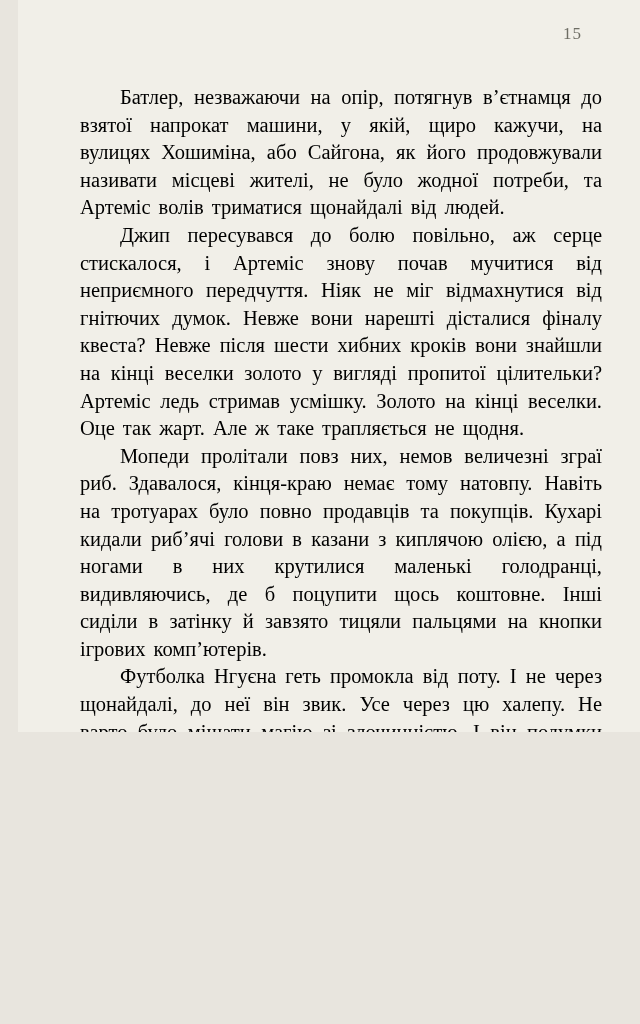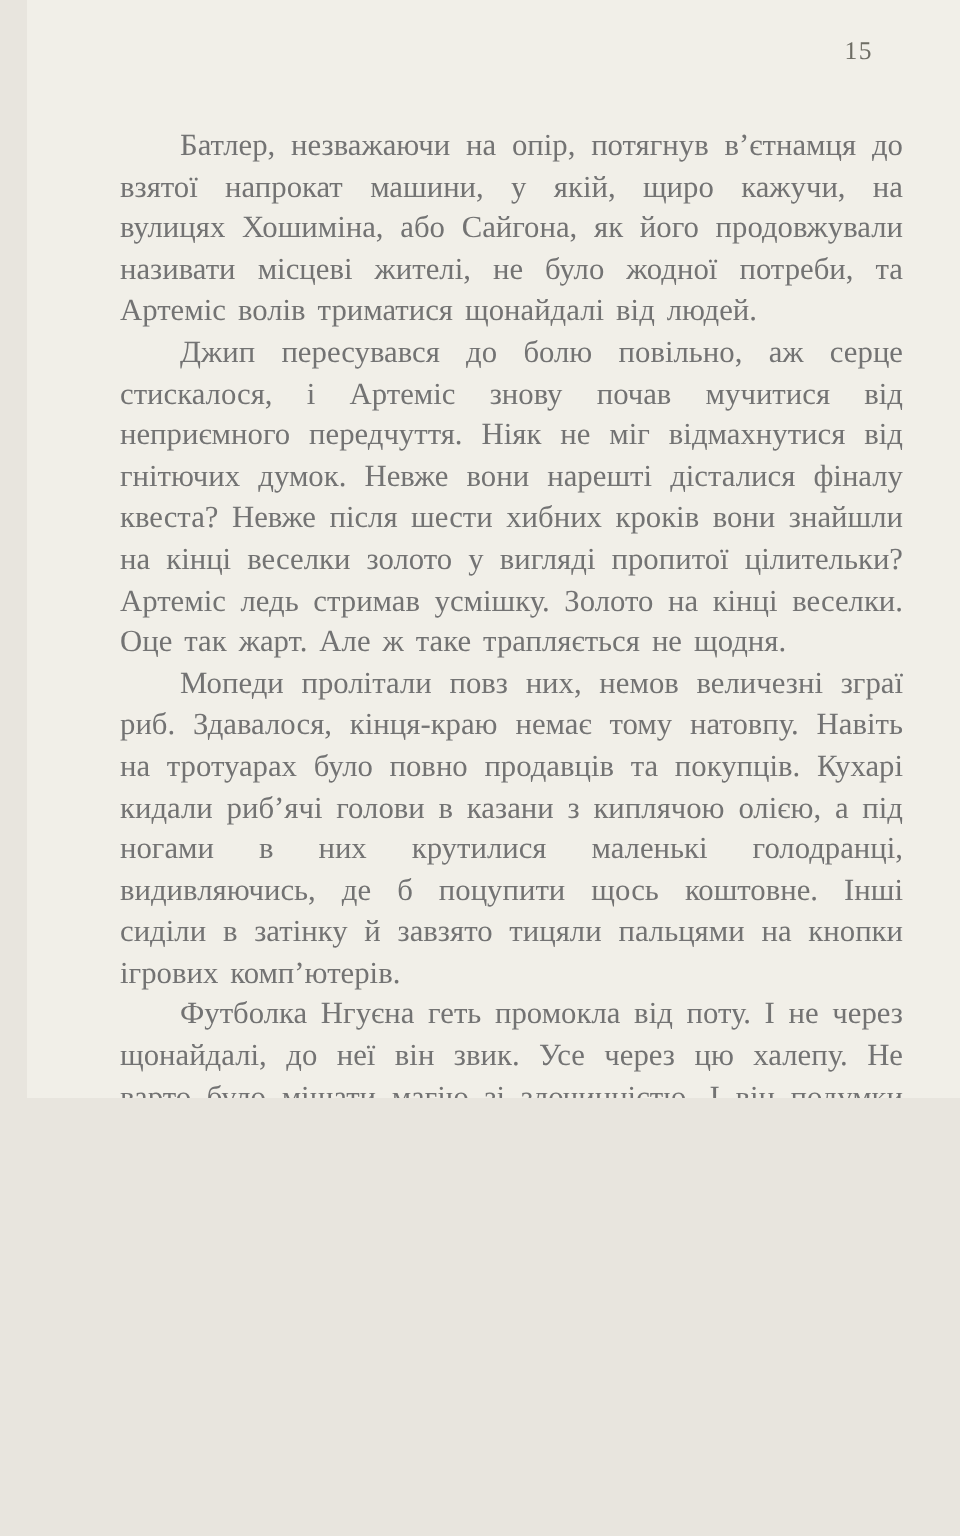--- a/index.html
+++ b/index.html
@@ -20,21 +20,21 @@
     position:absolute;
     top:24px;right:76px;
     font-size:17px;
     letter-spacing:1px;
     color:#6e6d64;
   }
   .text-block{
     position:absolute;
     top:84px;left:62px;
     width:522px;
-    color:#737373;
+    color:#000000;
     font-size:20.5px;
     line-height:27.6px;
     text-align:justify;
     word-spacing:0.14em;
     font-family:Liberation Serif, serif;
   }
   .text-block p{
     margin:0;
     text-indent:40px;
   }

